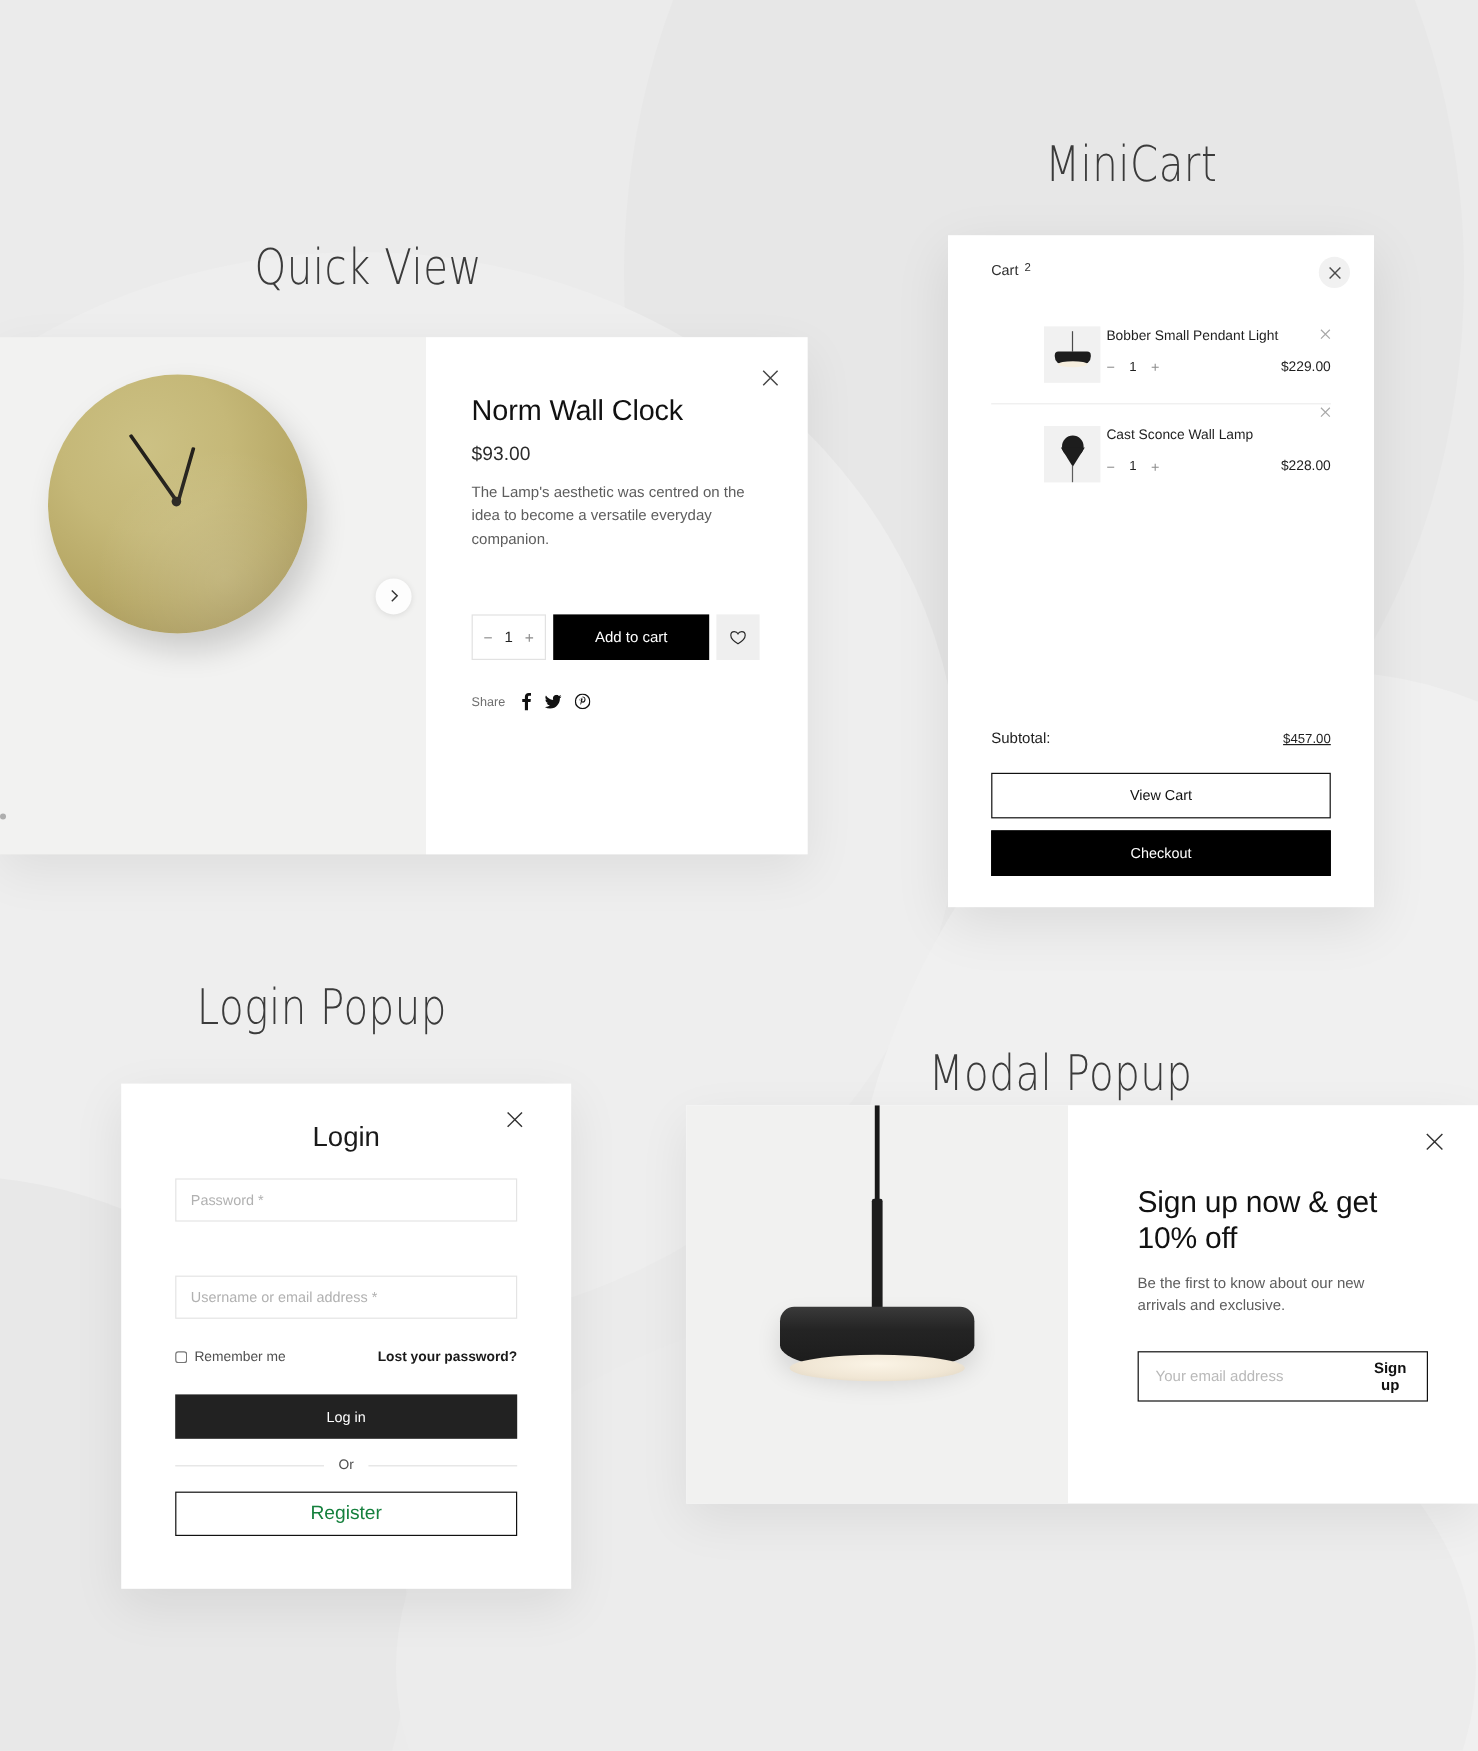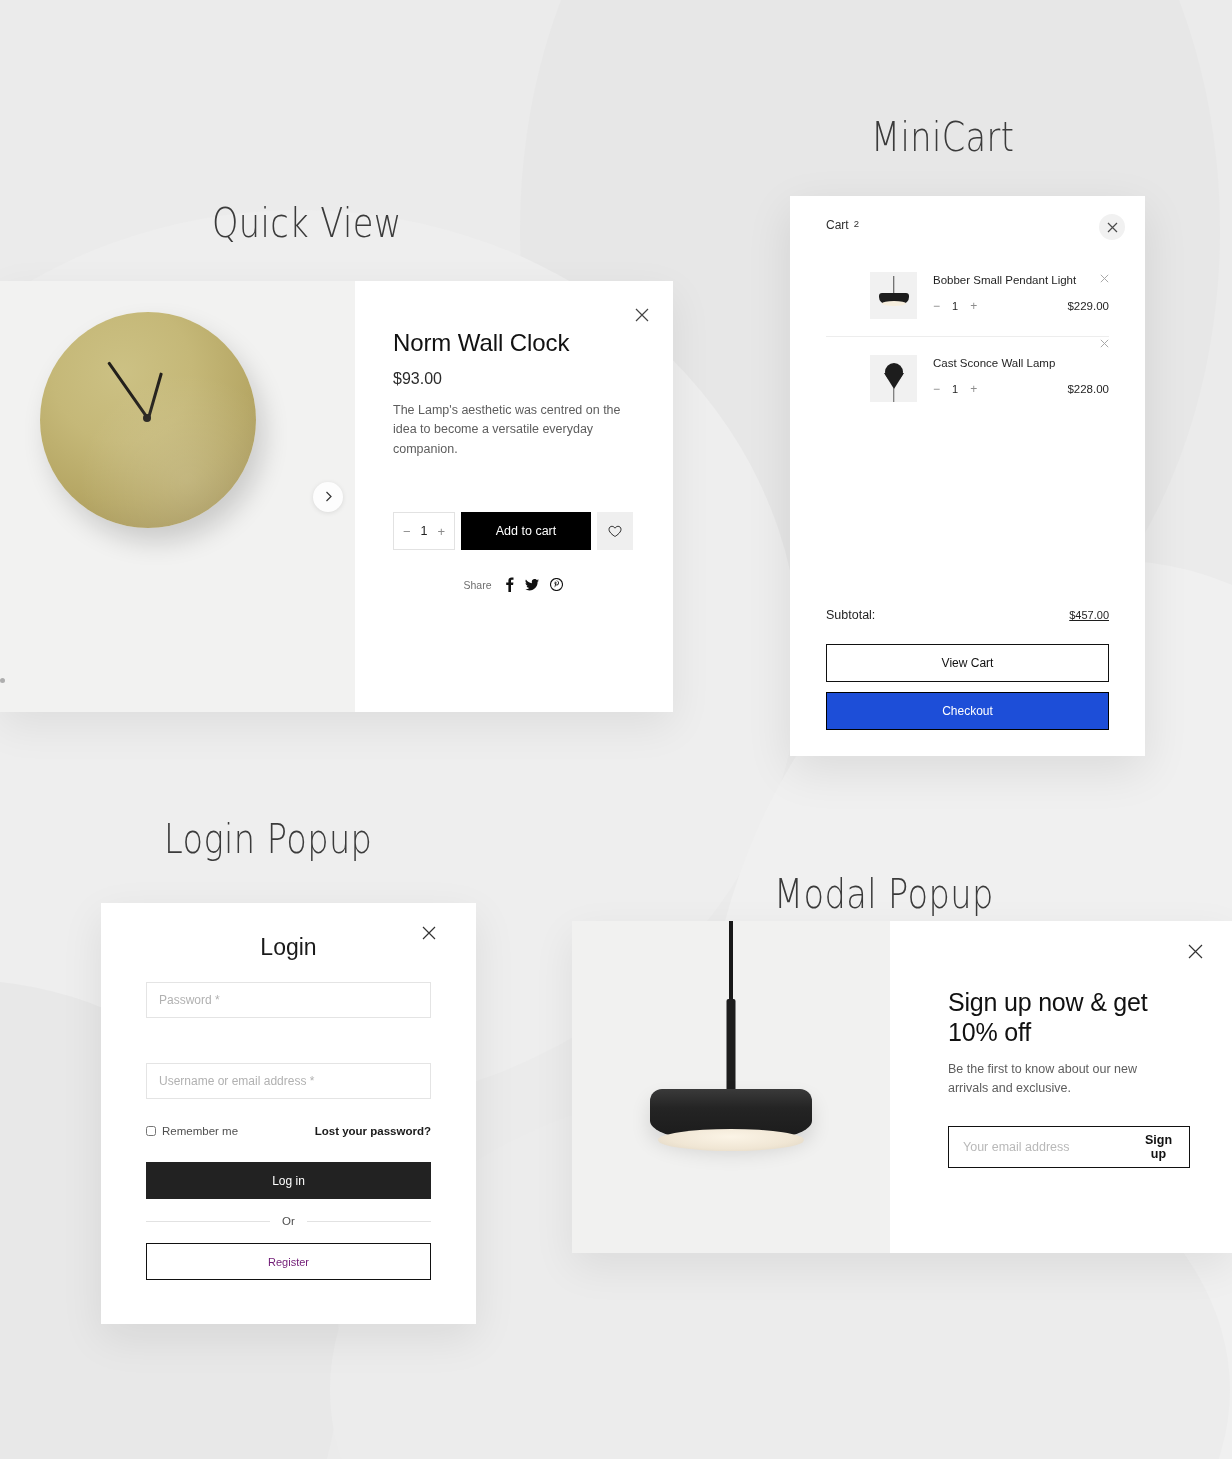--- a/index.html
+++ b/index.html
@@ -121,21 +121,21 @@
     flex: 1; margin-left: 6px;
     background: #000; color: #fff; border: none;
     font-size: 12.5px; cursor: pointer;
     font-family: inherit;
   }
   .btn-wish {
     width: 36px; margin-left: 6px;
     background: #efefef; border: none; cursor: pointer;
     display: flex; align-items: center; justify-content: center;
   }
-  .qv-share { display: flex; align-items: center; gap: 11px; margin-top: 27px; justify-content: center; }
+  .qv-share { display: flex; align-items: center; gap: 11px; margin-top: 27px; }
   .qv-share-label { font-size: 10.5px; color: #6e6e6e; margin-right: 2px; }
   .share-ico { display: flex; align-items: center; cursor: pointer; }
 
   
   #minicart {
     position: absolute;
     left: 790px; top: 196px;
     width: 355px; height: 560px;
     background: #fff;
     box-shadow: 0 14px 44px rgba(0,0,0,.09);
@@ -151,21 +151,21 @@
   .mc-count { font-size: 9.5px; color: #2f2f2f; margin-left: 5px; vertical-align: super; }
   .mc-close {
     position: absolute; right: -16px; top: 18px;
     width: 26px; height: 26px; border-radius: 50%;
     background: #f1f1f1; border: none; cursor: pointer;
     display: flex; align-items: center; justify-content: center;
   }
   .mc-items { margin-top: 18px; }
   .mc-item {
     position: relative;
-    display: flex; gap: 16px;
+    display: flex; gap: 5px;
     padding-bottom: 17px;
     padding-left: 44px;
   }
   .mc-item + .mc-item { border-top: 1px solid #ededed; padding-top: 18px; }
   .mc-thumb {
     width: 47px; height: 47px; background: #f1f1f1;
     flex: 0 0 47px; position: relative; overflow: hidden;
   }
   .mc-body { flex: 1; padding-top: 2px; }
   .mc-name { font-size: 11.5px; color: #1f1f1f; margin-bottom: 14px; }
@@ -186,21 +186,21 @@
   }
   .mc-sub-amt { font-size: 11px; text-decoration: underline; }
   .btn-viewcart {
     display: block; width: 100%; height: 38px;
     background: #fff; border: 1px solid #111; color: #111;
     font-size: 12px; cursor: pointer; margin-bottom: 10px;
     font-family: inherit;
   }
   .btn-checkout {
     display: block; width: 100%; height: 38px;
-    background: #1d4ed8; border: 1px solid #000; color: #fff;
+    background: #000000; border: 1px solid #000; color: #fff;
     font-size: 12px; cursor: pointer;
     font-family: inherit;
   }
 
   
   .t-pendant-cord { position: absolute; left: 50%; top: 4px; width: 1.5px; height: 17px; background: #4a4a4a; transform: translateX(-50%); }
   .t-pendant-shade { position: absolute; left: 50%; top: 21px; width: 30px; height: 11px; background: #1d1d1d; border-radius: 3px 3px 7px 7px; transform: translateX(-50%); }
   .t-pendant-glow { position: absolute; left: 50%; top: 29px; width: 24px; height: 5px; background: #f6eede; border-radius: 50%; transform: translateX(-50%); }
 
   .t-sconce-disc { position: absolute; left: 50%; top: 8px; width: 18px; height: 18px; background: #1d1d1d; border-radius: 50%; transform: translateX(-50%); }
@@ -236,22 +236,22 @@
     display: block; width: 100%; height: 37px;
     background: #222; border: none; color: #fff;
     font-size: 12px; cursor: pointer; margin-top: 25px;
     font-family: inherit;
   }
   .lg-or { display: flex; align-items: center; gap: 12px; margin-top: 16px; }
   .lg-or::before, .lg-or::after { content: ""; flex: 1; height: 1px; background: #e2e2e2; }
   .lg-or-text { font-size: 11.5px; color: #4f4f4f; }
   .btn-register {
     display: block; width: 100%; height: 37px;
-    background: #fff; border: 1px solid #111; color: #701a75;
-    font-size: 11px; cursor: pointer; margin-top: 16px;
+    background: #fff; border: 1px solid #111; color: #15803d;
+    font-size: 16px; cursor: pointer; margin-top: 16px;
     font-family: inherit;
   }
 
   
   #modalpopup {
     position: absolute;
     left: 572px; top: 921px;
     width: 660px; height: 332px;
     background: #fff;
     box-shadow: 0 14px 40px rgba(0,0,0,.07);

